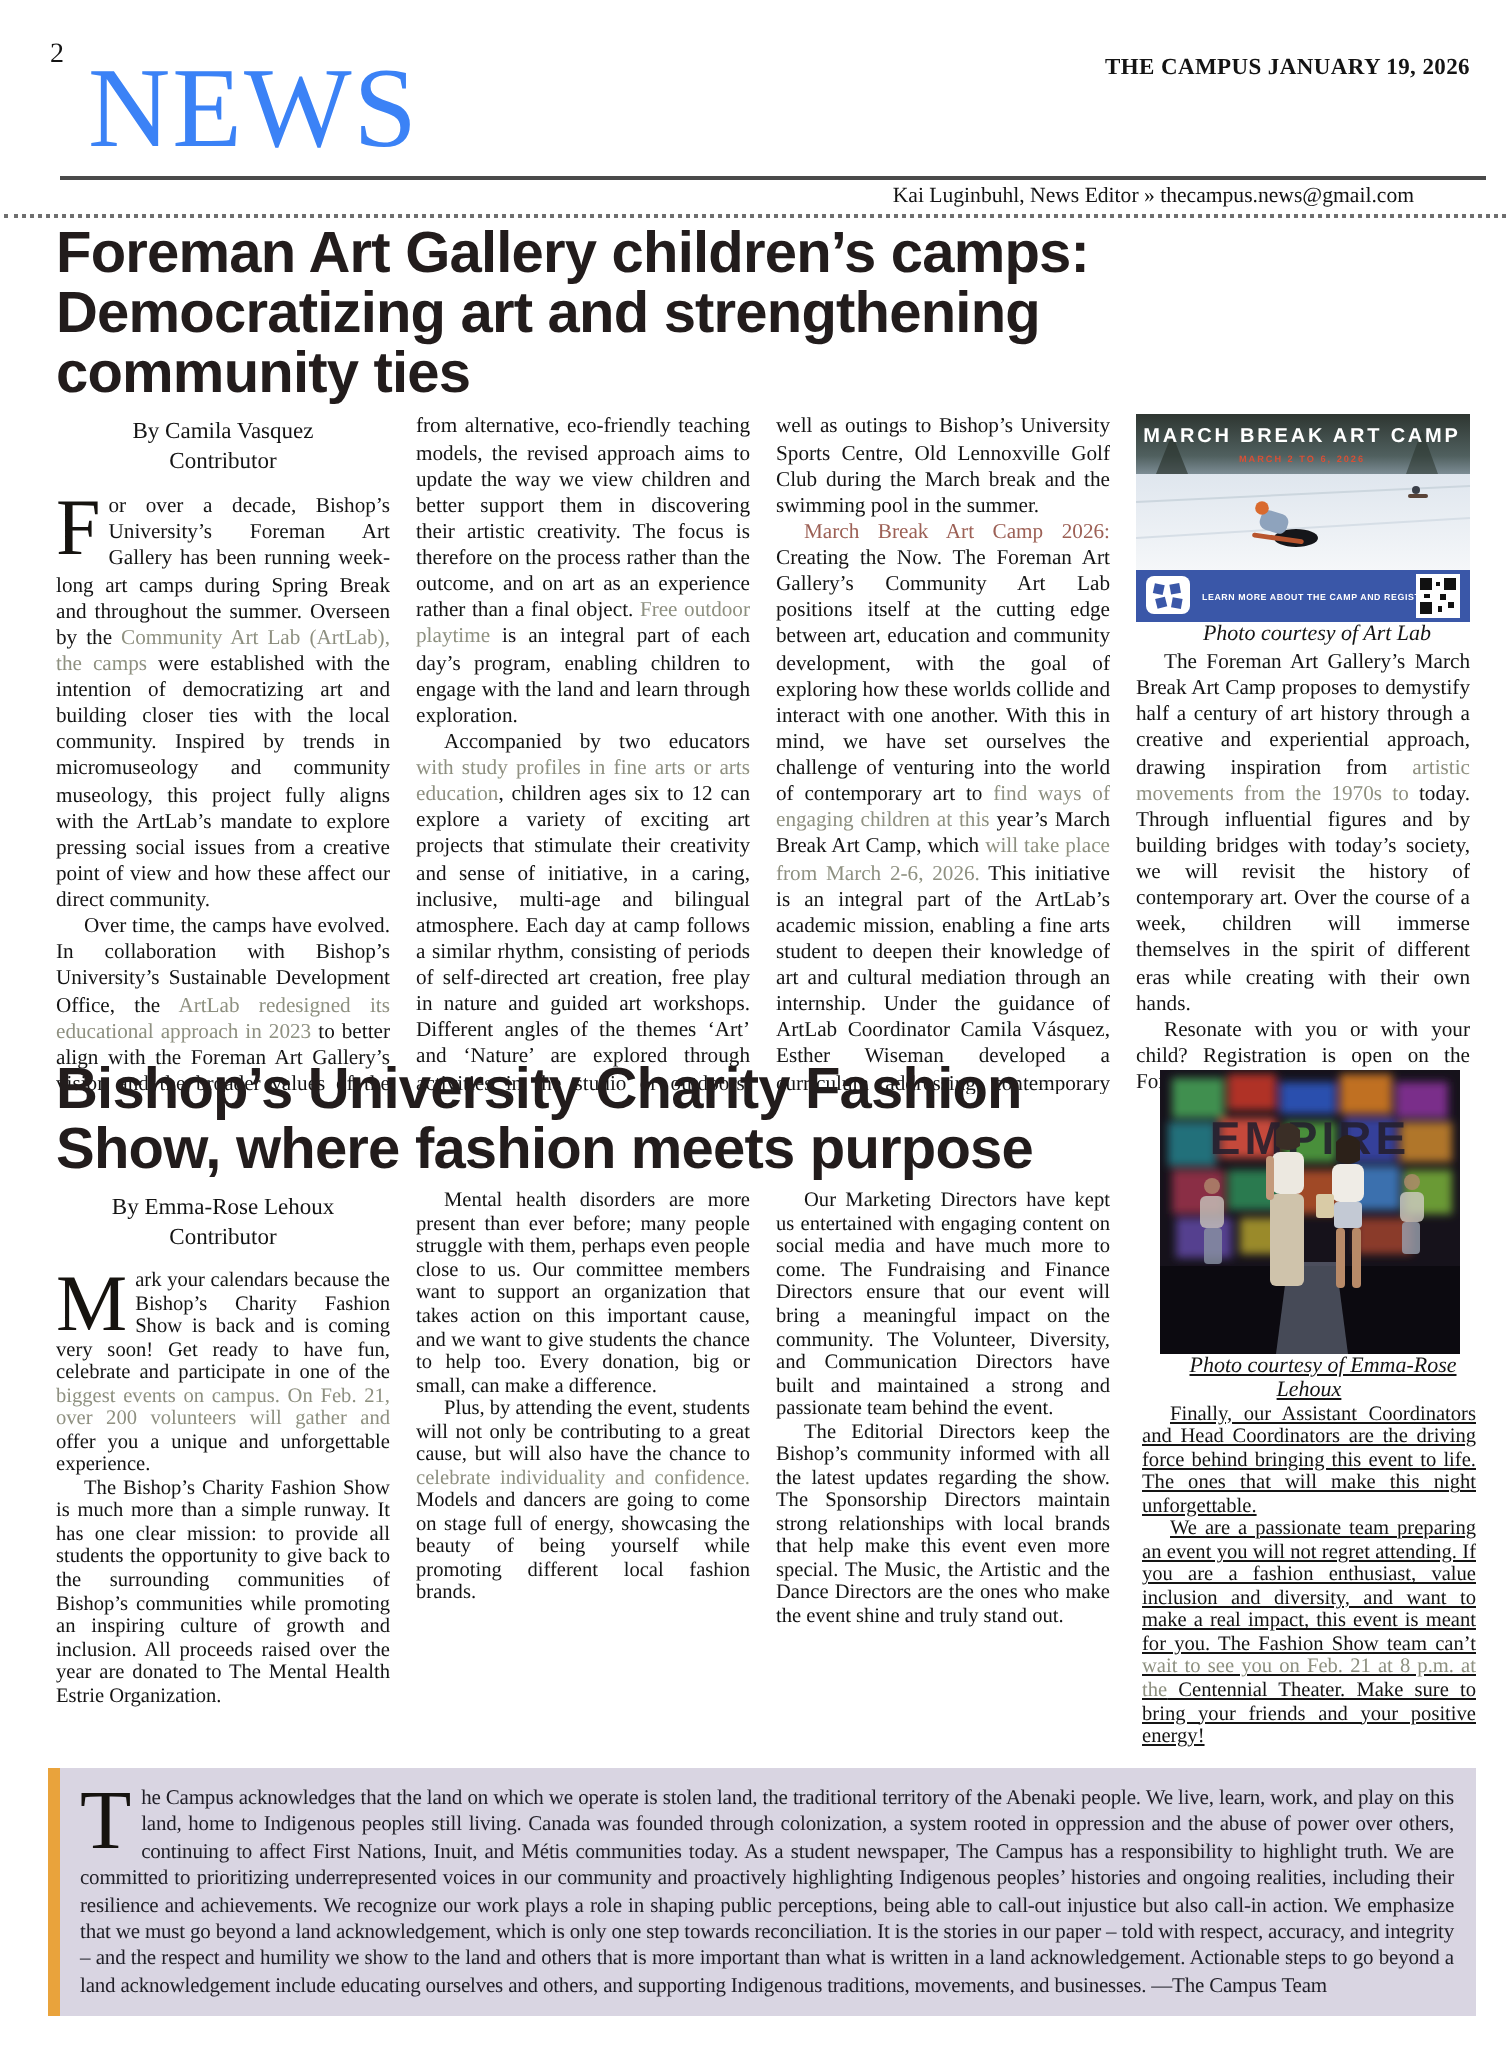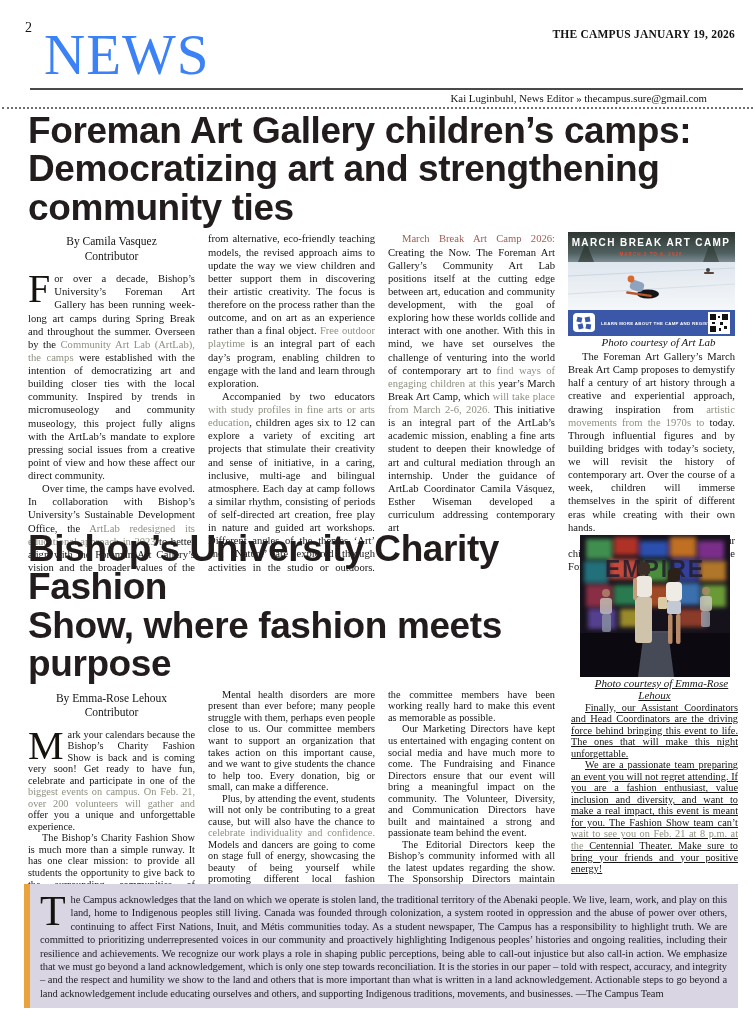--- a/index.html
+++ b/index.html
@@ -16,21 +16,21 @@
   #section-title { left:44px; top:26px; font-size:57px; line-height:1; letter-spacing:1px; color:#3b82f6; }
   #masthead { right:20px; top:28px; font-size:11.5px; font-weight:bold; letter-spacing:.2px; }
   #rule-solid { left:30px; right:12px; top:88px; border-top:2px solid #4a4a4a; height:0; }
   #editor-line { right:48px; top:92px; font-size:10.8px; }
   #editor-line .mail { color:#111; }
   #rule-dotted { left:2px; right:2px; top:107px; border-top:2px dotted #6f6f6f; height:0; }
 
   
   .headline {
     font-family:"Liberation Sans", sans-serif; font-weight:800;
-    font-size:37px; line-height:1.04; letter-spacing:-.4px; color:#221c1c;
+    font-size:29px; line-height:1.04; letter-spacing:-.4px; color:#221c1c;
     white-space:pre-line; margin:0 0 5px 0;
   }
   .cols { display:flex; gap:13px; }
   .col { width:167px; flex:0 0 167px; text-align:justify; overflow:hidden; }
   .a1 .col { font-size:10.6px; line-height:1.24; height:340px; }
   .a2 .col { font-size:10.3px; line-height:1.12; height:290px; }
   .col p { margin:0; text-indent:14px; }
   .col p.first { text-indent:0; }
   .byline { text-align:center; font-weight:normal; font-size:11.5px; line-height:1.25; margin:2px 0 9px 0; text-indent:0; }
   .dropcap { float:left; font-size:40px; line-height:32px; padding:1px 4px 0 0; color:#16130f; }
@@ -57,41 +57,42 @@
 
   svg text { font-family:"Liberation Sans", sans-serif; }
 </style>
 </head>
 <body>
 
 <div class="abs" id="page-number">2</div>
 <div class="abs" id="section-title">NEWS</div>
 <div class="abs" id="masthead">THE CAMPUS JANUARY 19, 2026</div>
 <div class="abs" id="rule-solid"></div>
-<div class="abs" id="editor-line"><span>Kai Luginbuhl, News Editor</span><span> » </span><span class="mail">thecampus.sure@gmail.com</span></div>
+<div class="abs" id="editor-line"><span>Kai Luginbuhl, News Editor</span><span> » </span><span class="mail">thecampus.news@gmail.com</span></div>
 <div class="abs" id="rule-dotted"></div>
 
 <div class="abs a1" id="article-1">
   <h1 class="headline">Foreman Art Gallery children’s camps:
 Democratizing art and strengthening
 community ties</h1>
   <div class="cols">
     <div class="col">
       <div class="byline">
         <div>By Camila Vasquez</div>
         <div>Contributor</div>
       </div>
       <p class="first"><span class="dropcap">F</span><span>or over a decade, Bishop’s University’s Foreman Art Gallery has been running week-long art camps during Spring Break and throughout the summer. Overseen by the </span><span class="linktext">Community Art Lab (ArtLab), the camps</span><span> were established with the intention of democratizing art and building closer ties with the local community. Inspired by trends in micromuseology and community museology, this project fully aligns with the ArtLab’s mandate to explore pressing social issues from a creative point of view and how these affect our direct community.</span></p>
       <p><span>Over time, the camps have evolved. In collaboration with Bishop’s University’s Sustainable Development Office, the </span><span class="linktext">ArtLab redesigned its educational approach in 2023</span><span> to better align with the Foreman Art Gallery’s vision and the broader values of the organization. Drawing inspiration</span></p>
     </div>
     <div class="col">
       <p class="first"><span>from alternative, eco-friendly teaching models, the revised approach aims to update the way we view children and better support them in discovering their artistic creativity. The focus is therefore on the process rather than the outcome, and on art as an experience rather than a final object. </span><span class="linktext">Free outdoor playtime</span><span> is an integral part of each day’s program, enabling children to engage with the land and learn through exploration.</span></p>
       <p><span>Accompanied by two educators </span><span class="linktext">with study profiles in fine arts or arts education</span><span>, children ages six to 12 can explore a variety of exciting art projects that stimulate their creativity and sense of initiative, in a caring, inclusive, multi-age and bilingual atmosphere. Each day at camp follows a similar rhythm, consisting of periods of self-directed art creation, free play in nature and guided art workshops. Different angles of the themes ‘Art’ and ‘Nature’ are explored through activities in the studio or outdoors. Activities related to sustainable development are also scheduled, as</span></p>
     </div>
     <div class="col">
+      <p class="first">well as outings to Bishop’s University Sports Centre, Old Lennoxville Golf Club during the March break and the swimming pool in the summer.</p>
       <p><span class="redtext">March Break Art Camp 2026:</span><span> Creating the Now. The Foreman Art Gallery’s Community Art Lab positions itself at the cutting edge between art, education and community development, with the goal of exploring how these worlds collide and interact with one another. With this in mind, we have set ourselves the challenge of venturing into the world of contemporary art to </span><span class="linktext">find ways of engaging children at this</span><span> year’s March Break Art Camp, which </span><span class="linktext">will take place from March 2-6, 2026.</span><span> This initiative is an integral part of the ArtLab’s academic mission, enabling a fine arts student to deepen their knowledge of art and cultural mediation through an internship. Under the guidance of ArtLab Coordinator Camila Vásquez, Esther Wiseman developed a curriculum addressing contemporary art </span></p>
     </div>
     <div class="col">
 
       <svg class="photo-frame" width="167" height="104" viewBox="0 0 167 104">
         <defs>
           <linearGradient id="forest" x1="0" y1="0" x2="0" y2="1">
             <stop offset="0" stop-color="#2e3631"></stop>
               <stop offset="0.7" stop-color="#50605f"></stop>
               <stop offset="1" stop-color="#7c8c94"></stop>
@@ -157,21 +158,20 @@
         <div>Contributor</div>
       </div>
       <p class="first"><span class="dropcap">M</span><span>ark your calendars because the Bishop’s Charity Fashion Show is back and is coming very soon! Get ready to have fun, celebrate and participate in one of the </span><span class="linktext">biggest events on campus. On Feb. 21, over 200 volunteers will gather and</span><span> offer you a unique and unforgettable experience.</span></p>
       <p>The Bishop’s Charity Fashion Show is much more than a simple runway. It has one clear mission: to provide all students the opportunity to give back to the surrounding communities of Bishop’s communities while promoting an inspiring culture of growth and inclusion. All proceeds raised over the year are donated to The Mental Health Estrie Organization.</p>
     </div>
     <div class="col">
       <p>Mental health disorders are more present than ever before; many people struggle with them, perhaps even people close to us. Our committee members want to support an organization that takes action on this important cause, and we want to give students the chance to help too. Every donation, big or small, can make a difference.</p>
       <p><span>Plus, by attending the event, students will not only be contributing to a great cause, but will also have the chance to </span><span class="linktext">celebrate individuality and confidence.</span><span> Models and dancers are going to come on stage full of energy, showcasing the beauty of being yourself while promoting different local fashion brands.</span></p>
     </div>
     <div class="col">
-      <p class="first">the committee members have been working really hard to make this event as memorable as possible.</p>
       <p>Our Marketing Directors have kept us entertained with engaging content on social media and have much more to come. The Fundraising and Finance Directors ensure that our event will bring a meaningful impact on the community. The Volunteer, Diversity, and Communication Directors have built and maintained a strong and passionate team behind the event.</p>
       <p>The Editorial Directors keep the Bishop’s community informed with all the latest updates regarding the show. The Sponsorship Directors maintain strong relationships with local brands that help make this event even more special. The Music, the Artistic and the Dance Directors are the ones who make the event shine and truly stand out.</p>
     </div>
   </div>
   <div id="a2-col4">
 
     <svg class="photo-frame" width="150" height="142" viewBox="0 0 150 142">
       <defs>
         <filter id="blurry" x="-20%" y="-20%" width="140%" height="140%">
             <feGaussianBlur stdDeviation="2.2"></feGaussianBlur>

